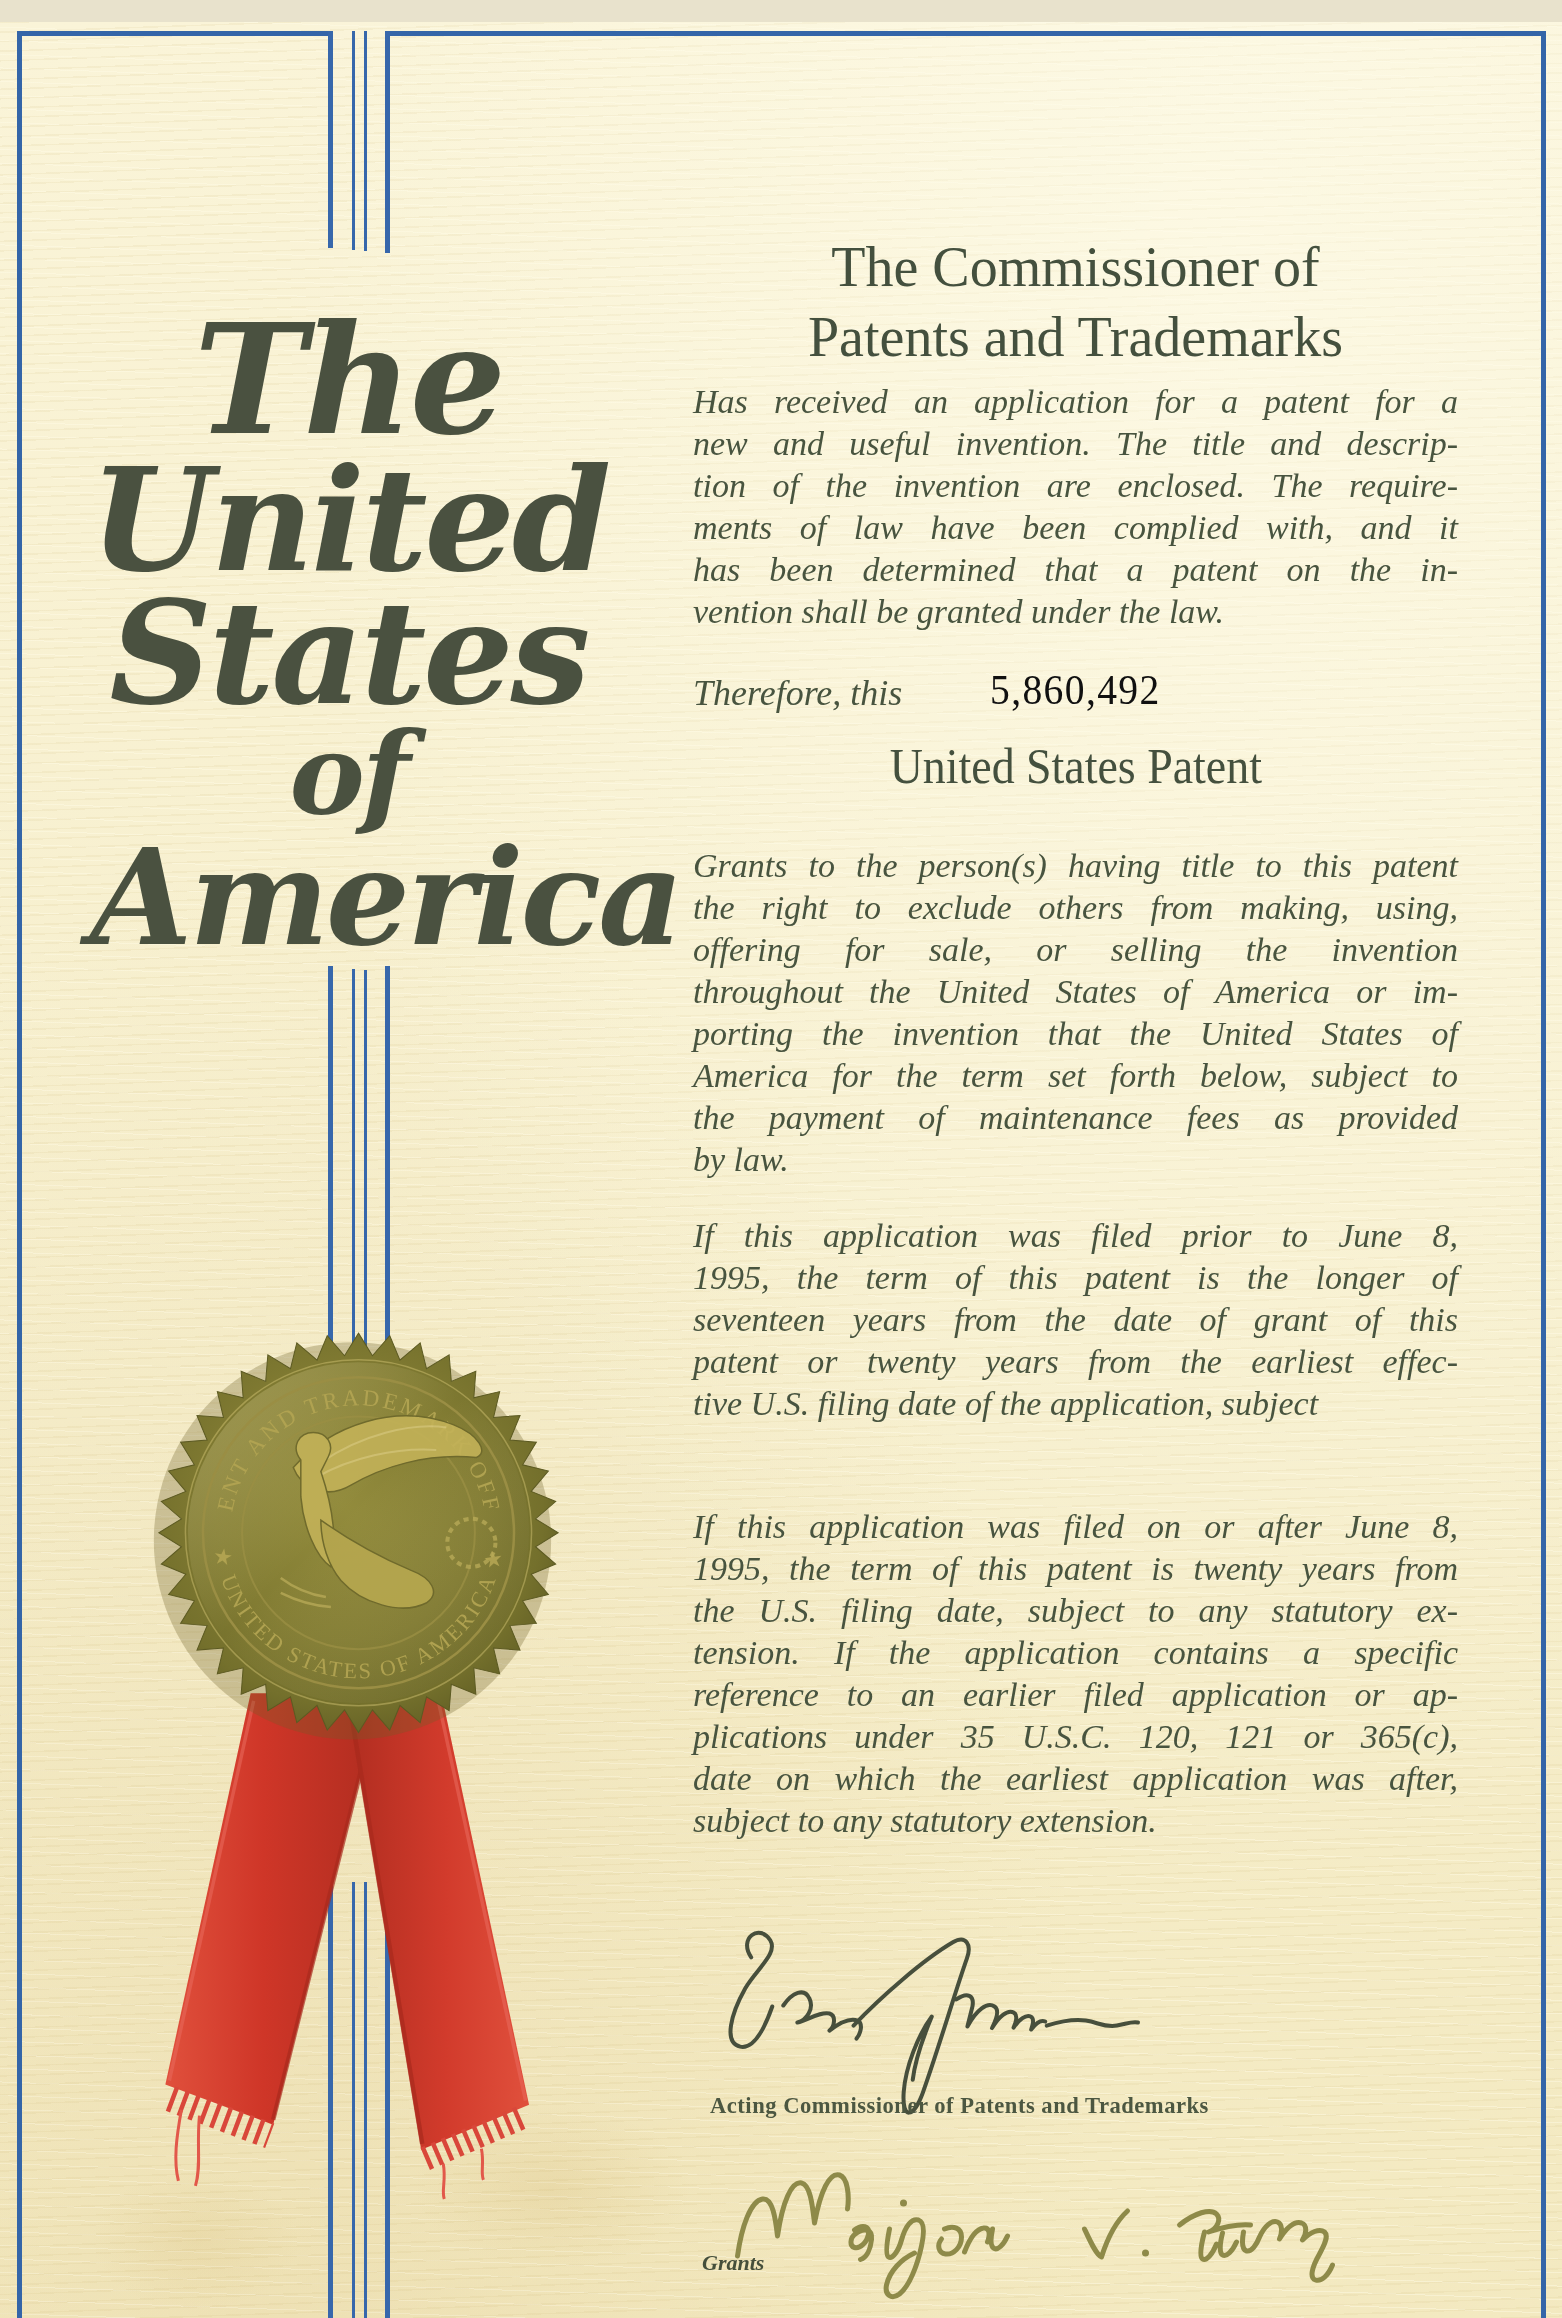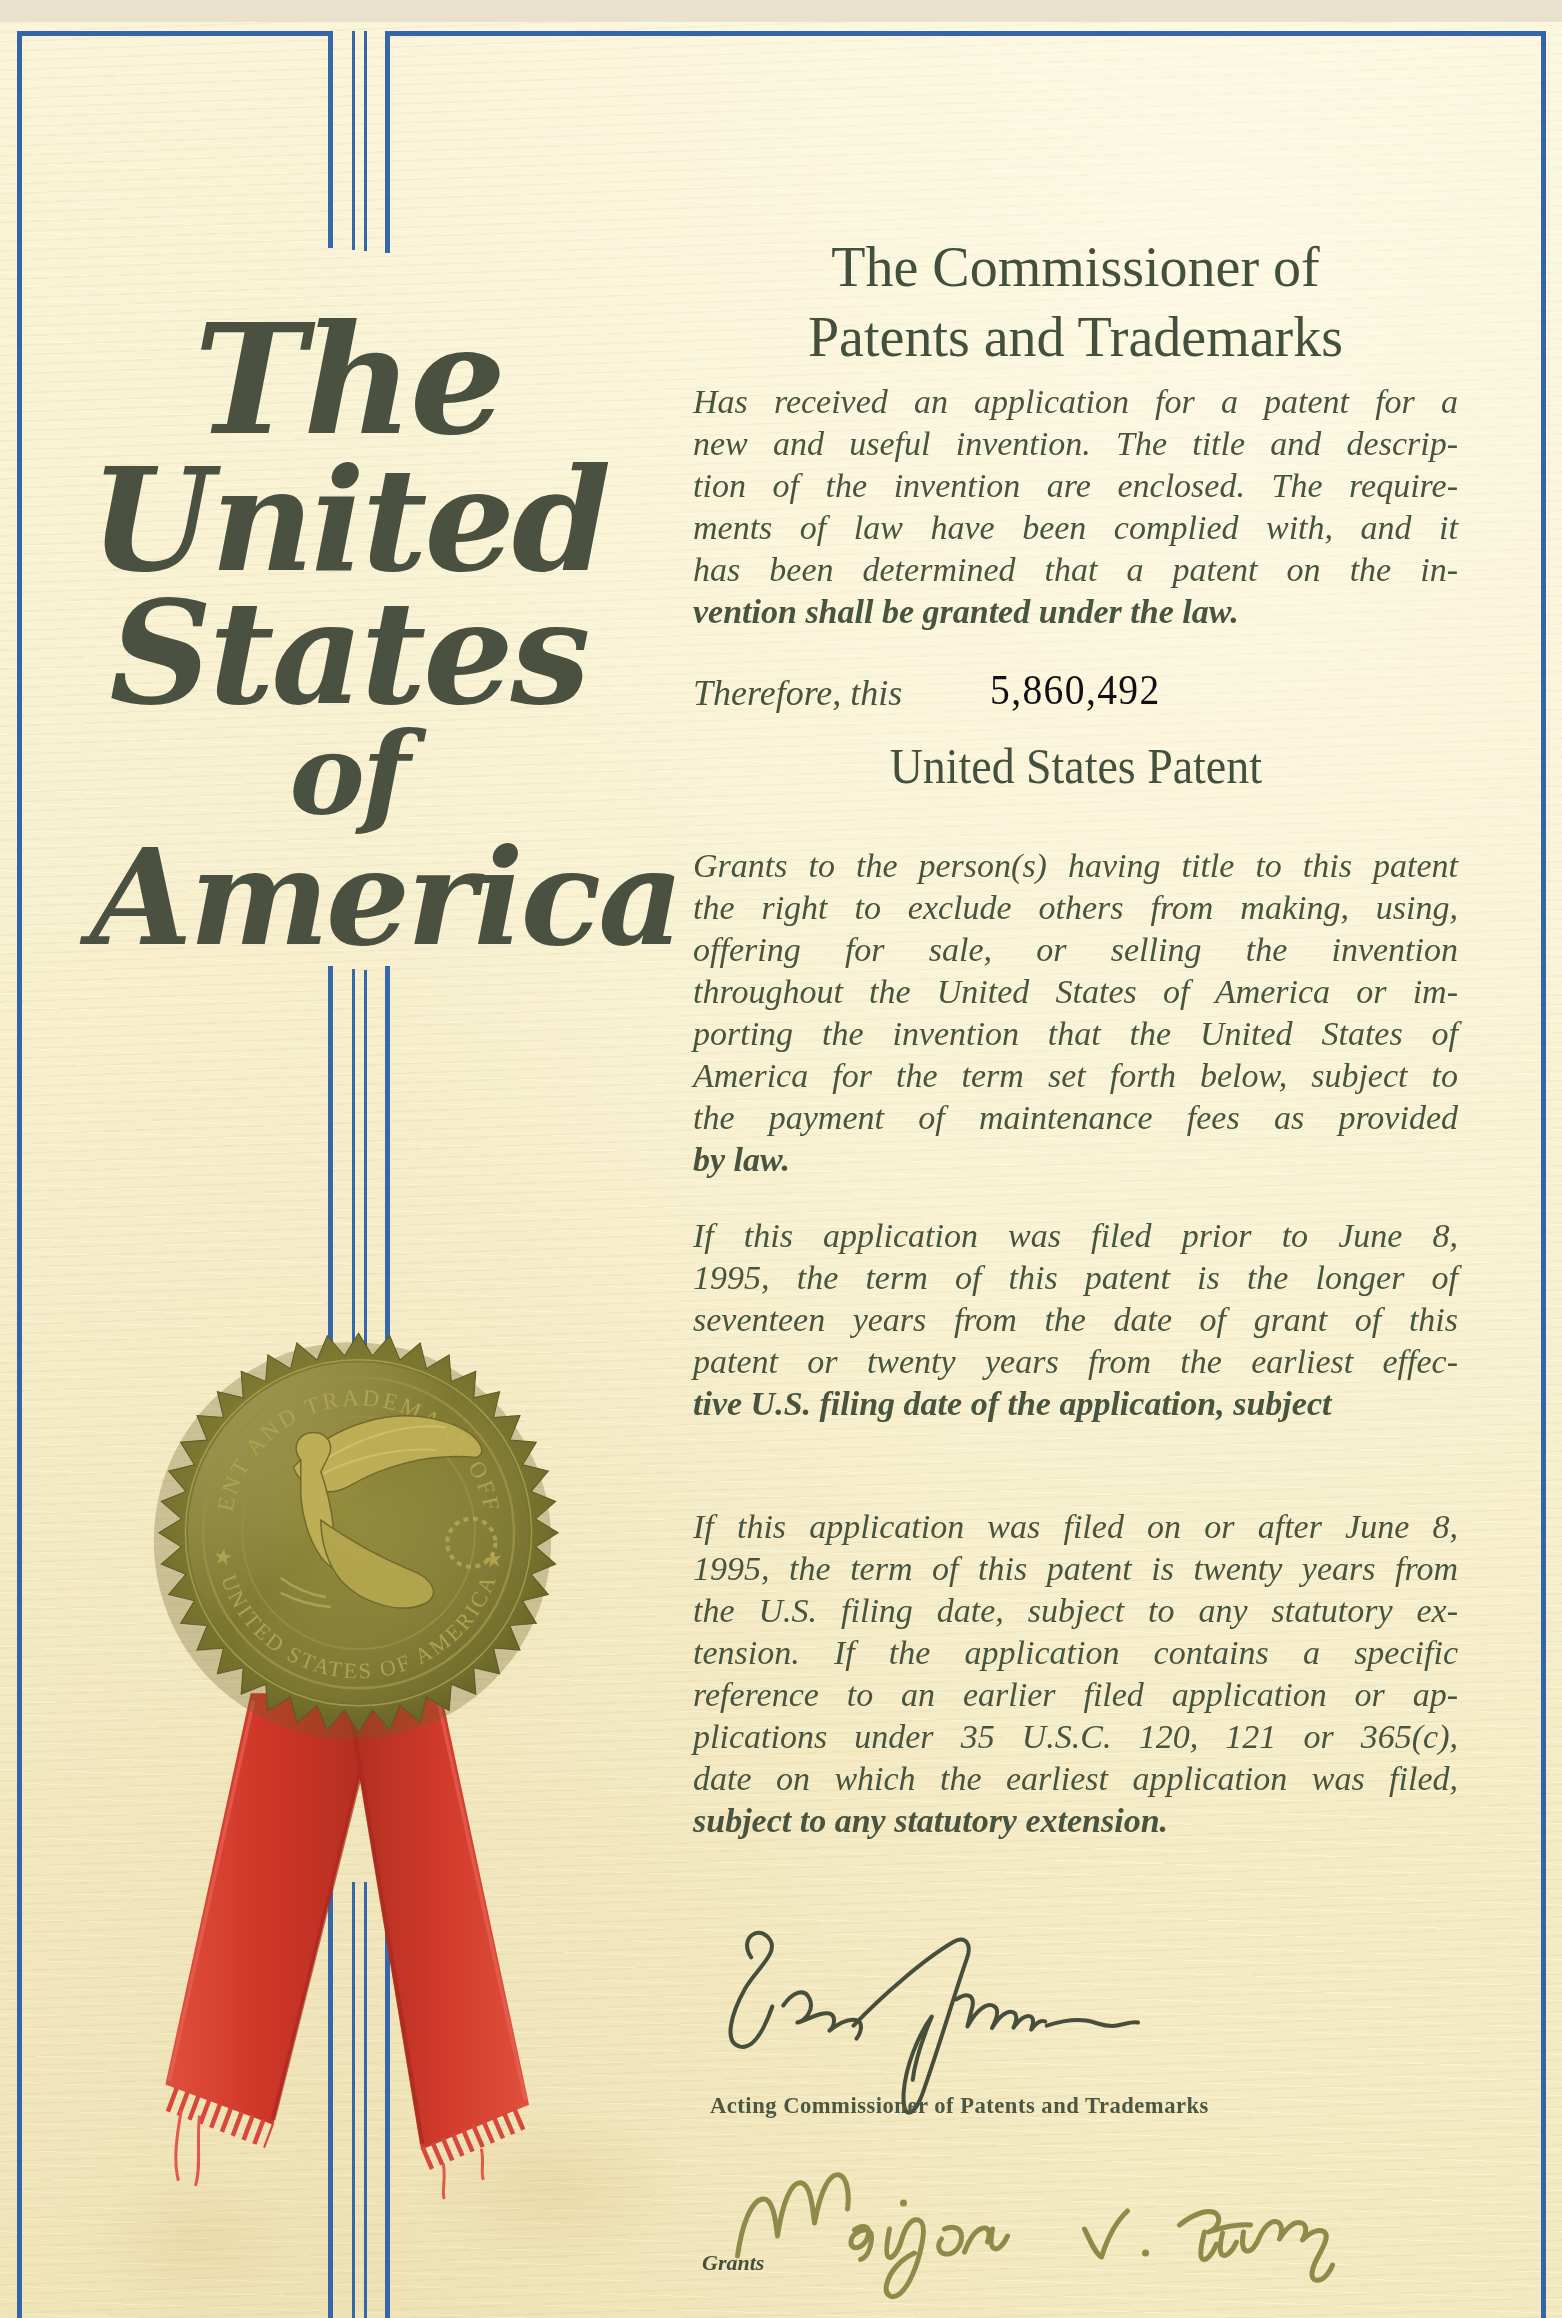--- a/index.html
+++ b/index.html
@@ -28,21 +28,21 @@
   .script-title > div:nth-child(1){ font-size:151px; line-height:147px; }
   .script-title > div:nth-child(2){ font-size:142px; line-height:132px; }
   .script-title > div:nth-child(3){ font-size:142px; line-height:135px; }
   .script-title > div:nth-child(4){ font-size:113px; line-height:106px; }
   .script-title > div:nth-child(5){ font-size:132px; line-height:141px;text-align:right; }
   
   .rcol { position:absolute; left:693px; width:765px; color:#44503e; }
   .h1block { top:210px; text-align:center; font-size:56px; line-height:70px; font-weight:normal; }
   .para { font-style:italic; font-size:34px; line-height:42px; color:#48543f; }
   .para .tline { text-align:justify; text-align-last:justify; white-space:nowrap; }
-  .para .tline:last-child { text-align-last:left;font-weight:bold; }
+  .para .tline:last-child { text-align-last:left; }
   .p-received { top:359px; }
   .p-grants   { top:823px; }
   .p-prior    { top:1193px; }
   .p-after    { top:1484px; }
   .therefore-row { top:650px; height:55px; }
   .therefore-label { position:absolute; left:0; top:0; font-style:italic; font-size:36px; color:#48543f; }
   .patent-number { position:absolute; left:297px; top:-7px; font-size:43px; color:#101010; letter-spacing:1.5px; font-family:"Liberation Serif",serif; transform:scaleX(.92); transform-origin:left; }
   .h2block { top:715px; text-align:center; font-size:51px; font-weight:normal; color:#44503e; }
   .h2block .inner { display:inline-block; transform:scaleX(.9); }
   .sig-caption { position:absolute; left:710px; top:2071px; font-weight:bold; font-size:22.6px; color:#4c5741; letter-spacing:0.5px; }
@@ -128,21 +128,21 @@
       <div class="tline">patent or twenty years from the earliest effec-</div>
       <div class="tline">tive U.S. filing date of the application, subject</div>
     </div>
   <div class="rcol para p-after">
       <div class="tline">If this application was filed on or after June 8,</div>
       <div class="tline">1995, the term of this patent is twenty years from</div>
       <div class="tline">the U.S. filing date, subject to any statutory ex-</div>
       <div class="tline">tension. If the application contains a specific</div>
       <div class="tline">reference to an earlier filed application or ap-</div>
       <div class="tline">plications under 35 U.S.C. 120, 121 or 365(c),</div>
-      <div class="tline">date on which the earliest application was filed,</div>
+      <div class="tline">date on which the earliest application was after,</div>
       <div class="tline">subject to any statutory extension.</div>
     </div>
 
   <svg role="img" style="left:693px; top:1877px;" width="592" height="211" viewBox="1380 3740 1180 420" aria-label="Q. Todd Dickinson">
     <g fill="none" stroke="#474f3c" stroke-width="8" stroke-linecap="round" stroke-linejoin="round">
       <path d="M1496,3856 c-26,-38 16,-68 38,-34 c16,26 -28,58 -50,96 c-28,50 -44,108 -10,116 c28,6 50,-40 64,-80"></path>
       <path d="M1560,3952 c18,-26 42,-36 52,-14 c10,20 -6,44 -24,48 c22,-6 46,-22 64,-18 c14,4 10,26 0,34 c18,-14 40,-26 56,-20 c12,6 6,26 -2,36"></path>
       <path d="M1700,3992 c55,-58 140,-132 198,-166 c26,-15 38,4 28,32 c-22,62 -56,178 -88,268 c-18,50 -42,56 -38,-2 c4,-50 28,-112 56,-150 c-20,48 -34,92 -38,126"></path>
       <path d="M1905,3940 c22,-16 36,-8 32,14 l-10,40 c18,-34 40,-50 54,-40 c11,7 2,29 -5,43 c13,-22 31,-38 43,-31 c9,5 4,21 0,30 c11,-16 25,-27 34,-22 c8,4 4,18 1,26 c9,-12 20,-20 28,-16"></path>
       <path d="M2085,3992 c26,-8 52,-14 78,-10 c26,4 36,14 62,10 c18,-3 30,-9 42,-6"></path>

